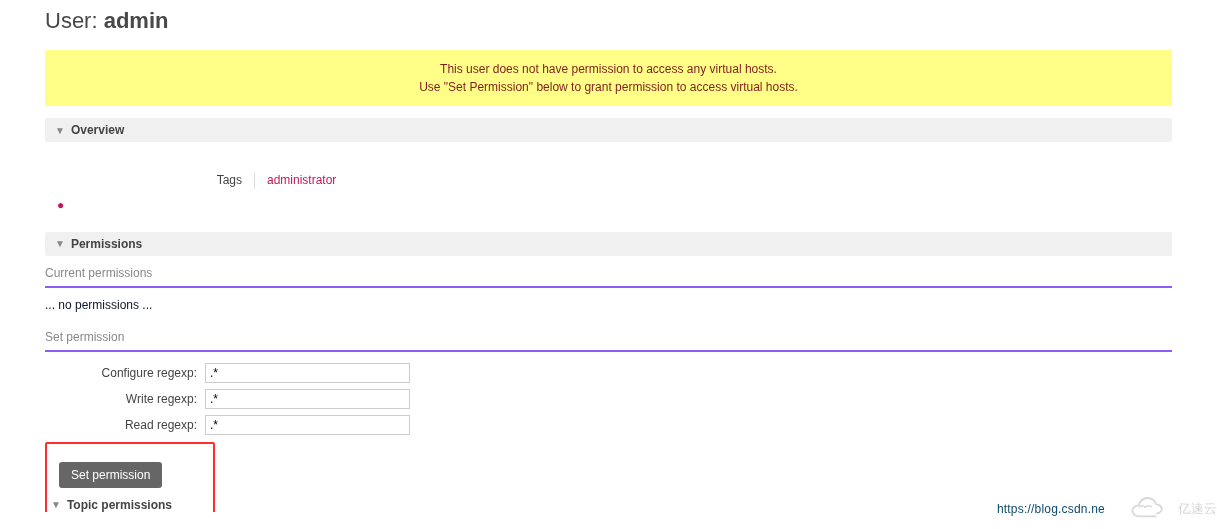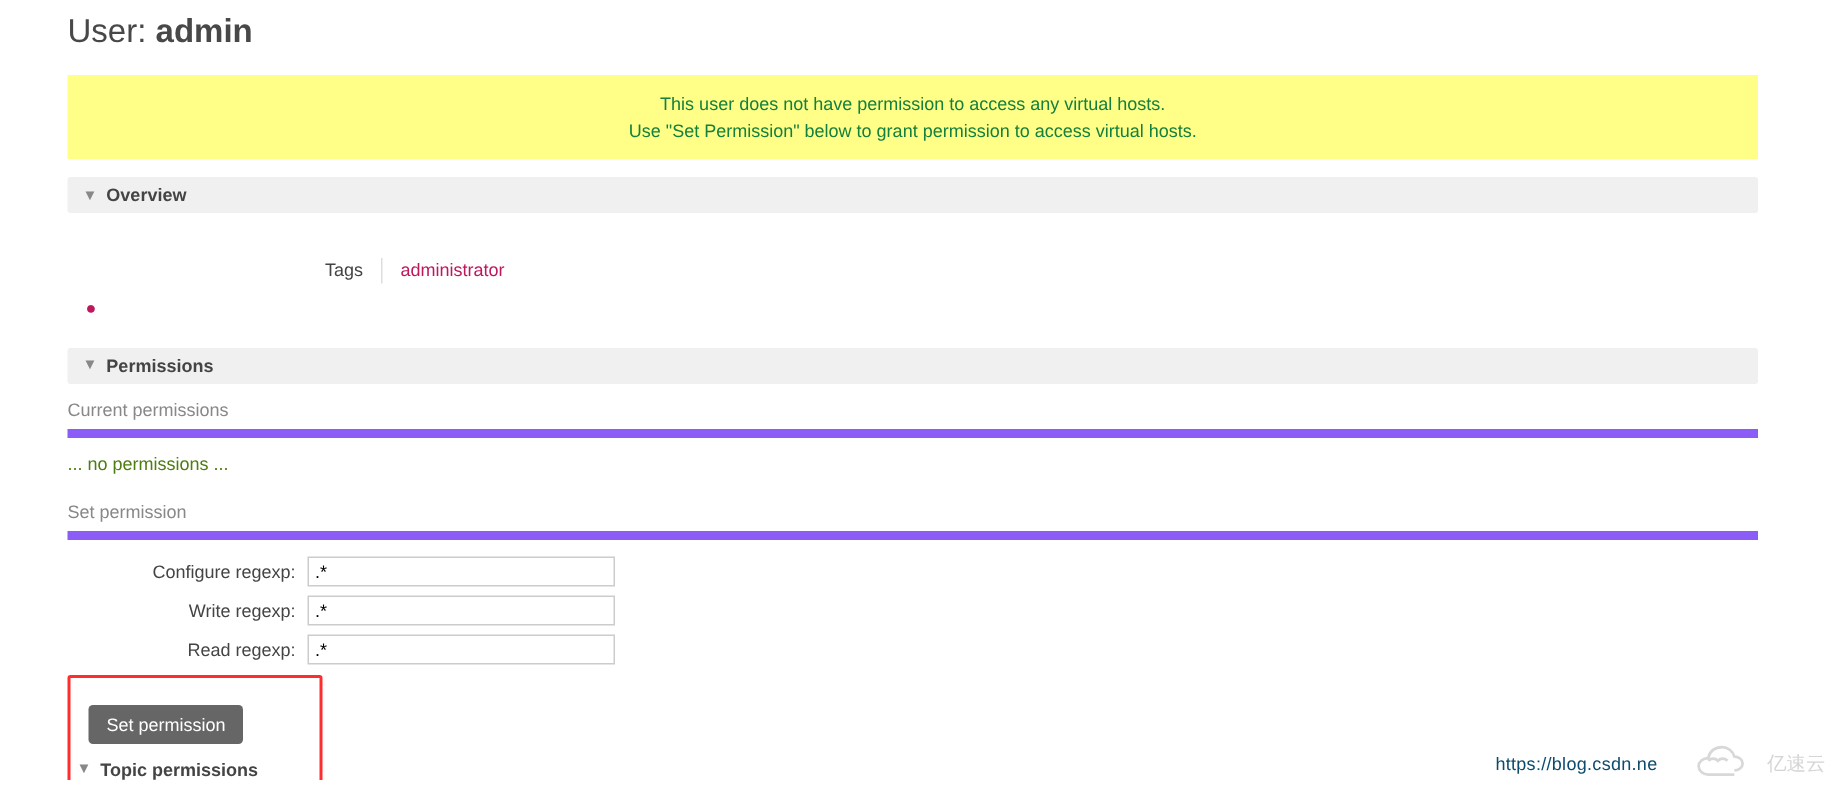--- a/index.html
+++ b/index.html
@@ -13,21 +13,21 @@
     h1.page-title {
       font-size: 22px;
       font-weight: normal;
       color: #484848;
       margin: 8px 0 16px 0;
     }
     h1.page-title b { font-weight: bold; }
 
     .warning-banner {
       background: #ffff88;
-      color: #15803d;
+      color: #7f1d1d;
       text-align: center;
       padding: 10px 0 10px 0;
       line-height: 1.5;
       margin-bottom: 12px;
     }
 
     .section-header {
       background: #f0f0f0;
       padding: 5px 10px;
       font-size: 12px;
@@ -62,25 +62,25 @@
     }
     .kv-value {
       padding-left: 12px;
       color: #be185d;
     }
 
     .subhead {
       color: #888;
       font-size: 12px;
       padding: 6px 0;
-      border-bottom: 6px solid #8b5cf6;
+      border-bottom: 2px solid #8b5cf6;
       margin-top: 4px;
     }
     .no-perms {
-      color: #4d7c0f;
+      color: #0f172a;
       padding: 10px 0 8px 0;
     }
 
     .form-row {
       display: flex;
       align-items: center;
       padding: 3px 0;
     }
     .form-label {
       width: 160px;

